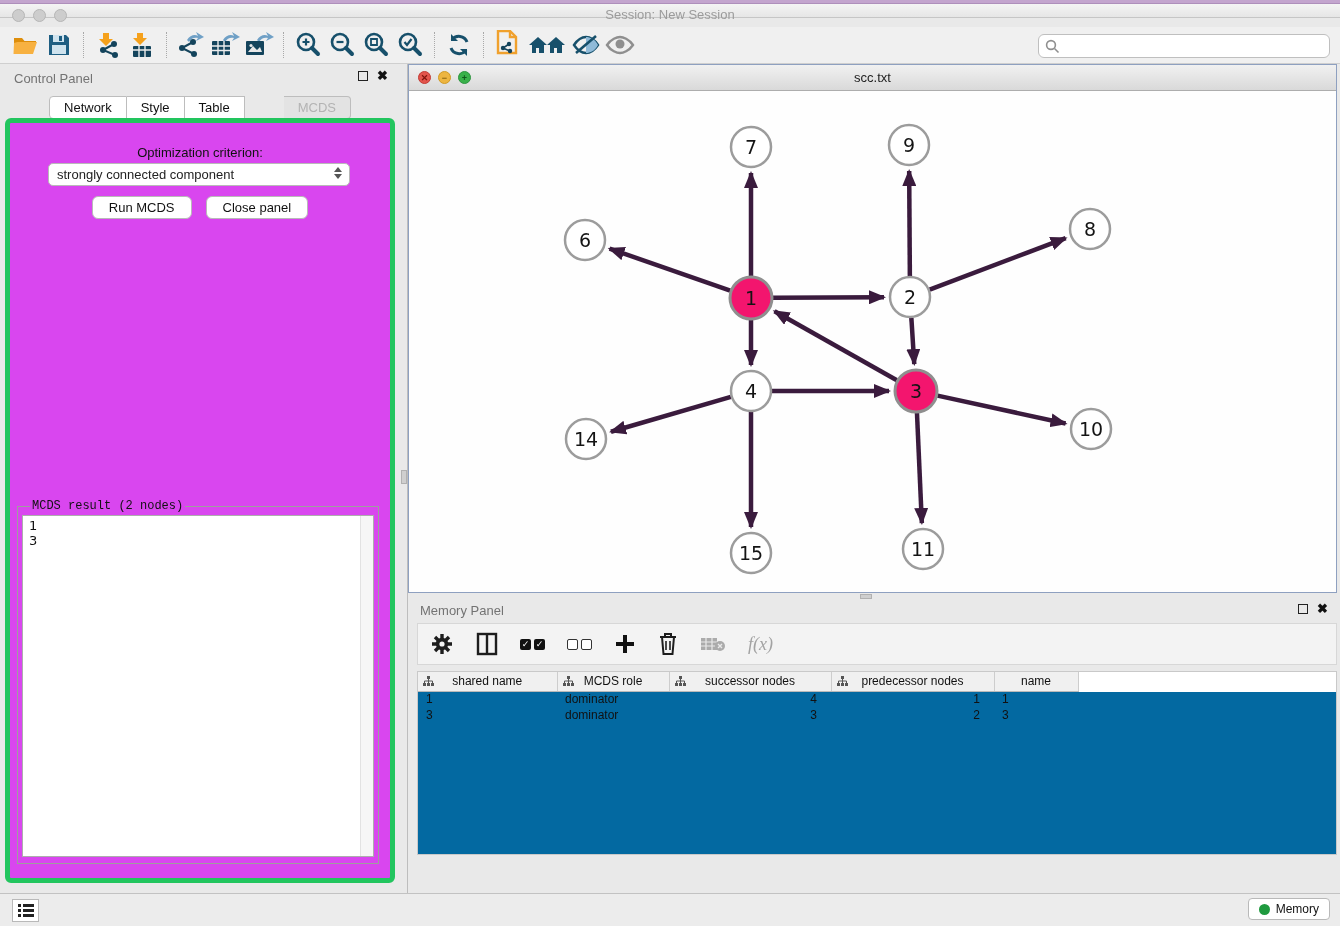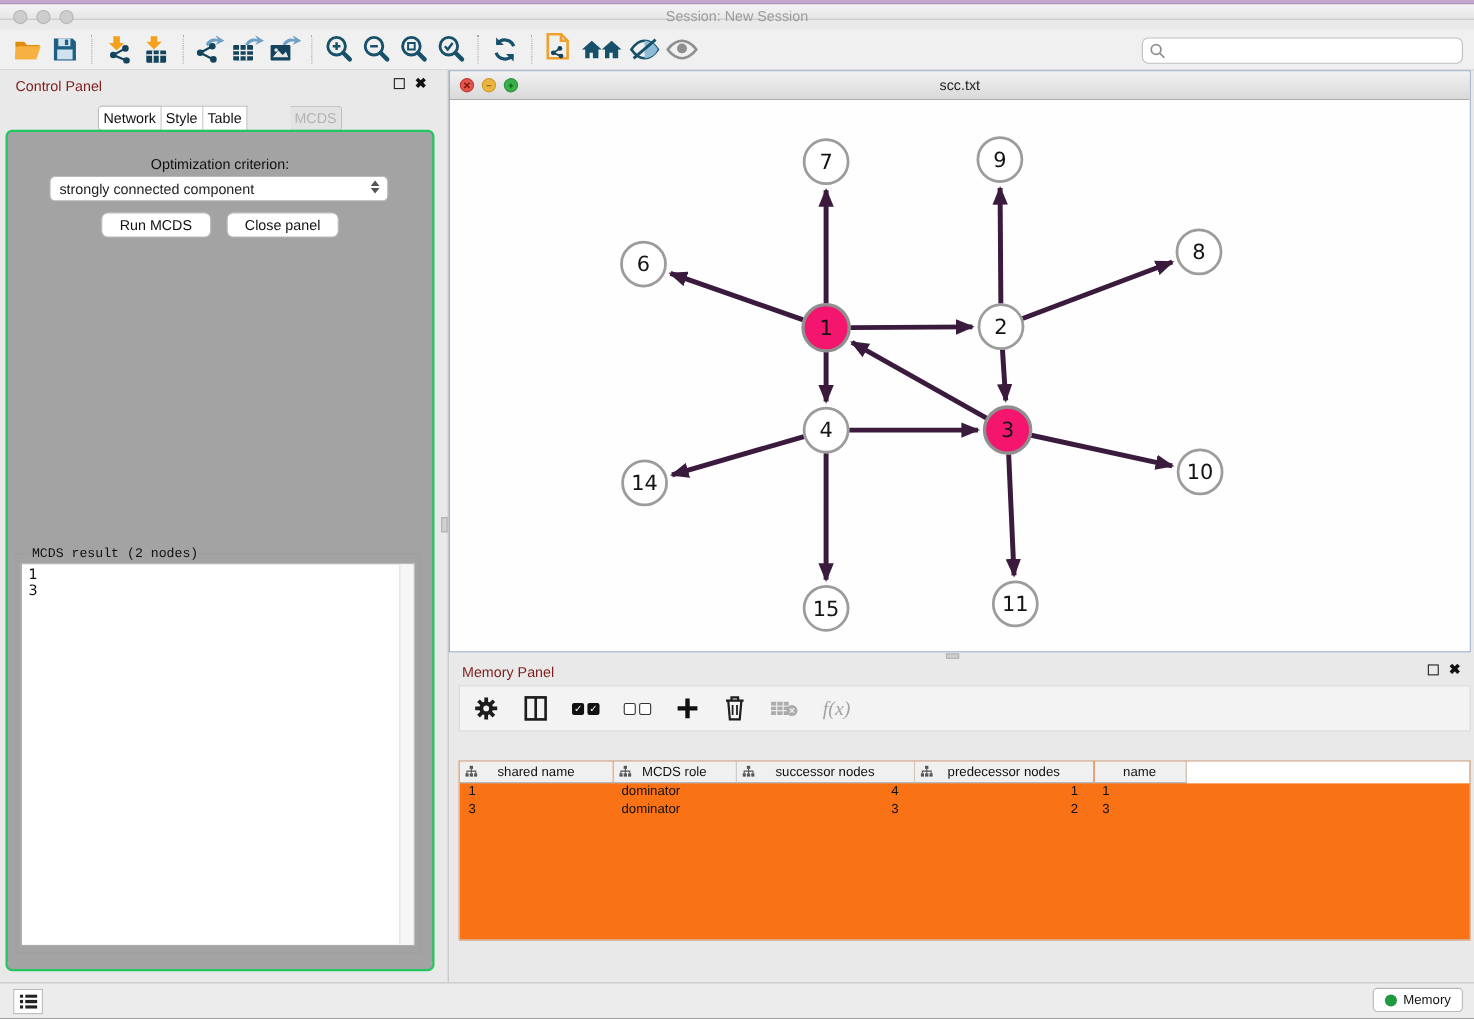--- a/index.html
+++ b/index.html
@@ -20,32 +20,32 @@
   #toolbar { position:absolute; top:27px; left:0; right:0; height:37px; background:#F0F0F0;
     border-bottom:1px solid #CFCFCF; display:flex; align-items:center; padding-left:8px; }
   .tbtn { width:34px; height:30px; display:flex; align-items:center; justify-content:center; }
   .tsep { width:1px; height:26px; margin:0 7px; border-left:1px dotted #A9A9A9; }
   #search-wrap { position:absolute; right:10px; top:7px; width:292px; height:24px; background:#fff;
     border:1px solid #BFBFBF; border-radius:6px; display:flex; align-items:center; padding:0 6px; }
   #search-wrap input { border:none; outline:none; flex:1; font-size:12px; background:transparent; margin-left:4px; }
   
   #control-panel { position:absolute; left:0; top:64px; width:400px; bottom:33px; background:#E9E9E9; }
   .panel-head { position:relative; height:28px; }
-  .panel-head .ph-title { position:absolute; left:14px; top:7px; font-size:13px; color:#7f1d1d; }
+  .panel-head .ph-title { position:absolute; left:14px; top:7px; font-size:13px; color:#737373; }
   .ph-icons { position:absolute; right:12px; top:7px; display:flex; gap:9px; align-items:center; }
   .float-box { width:10px; height:10px; border:1.5px solid #222; display:inline-block; }
   .x-icon { font-size:13px; font-weight:bold; color:#111; line-height:10px; }
   .tabrow { position:absolute; left:0; right:0; display:flex; justify-content:center; }
   #control-panel .tabrow { top:32px; }
-  .tab { font-size:13px; padding:3px 4px; background:#fff; border:1px solid #BDBDBD; border-left:none; color:#111; }
+  .tab { font-size:13px; padding:3px 14px; background:#fff; border:1px solid #BDBDBD; border-left:none; color:#111; }
   .tab:first-child { border-left:1px solid #BDBDBD; border-radius:4px 0 0 4px; }
   .tab:last-child { border-radius:0 4px 4px 0; }
   .tab.disabled-active { background:#E3E3E3; color:#B3B3B3;margin-left:39px; }
   #cp-content { position:absolute; left:5px; right:5px; top:54px; bottom:10px;
-    background:#a3a3a3; border:2px solid #22c55e; border-radius:6px; }
+    background:#d946ef; border:5px solid #22c55e; border-radius:6px; }
   #opt-label { position:absolute; left:0; right:0; top:22px; text-align:center; font-size:13px; color:#111; }
   #opt-select { position:absolute; left:38px; right:40px; top:40px; height:23px; background:#fff;
     border:1px solid #B9B9B9; border-radius:5px; font-size:13px; display:flex; align-items:center; padding:0 8px; }
   #opt-select .stepper { position:absolute; right:7px; top:3px; display:flex; flex-direction:column; gap:2px; }
   .arr-up { width:0; height:0; border-left:4px solid transparent; border-right:4px solid transparent; border-bottom:5px solid #555; }
   .arr-dn { width:0; height:0; border-left:4px solid transparent; border-right:4px solid transparent; border-top:5px solid #555; }
   #cp-buttons { position:absolute; left:0; right:0; top:73px; display:flex; justify-content:center; gap:14px; }
   .btn { background:#fff; border:1px solid #B9B9B9; border-radius:6px; font-size:13px; padding:3px 16px; color:#111; }
   #mcds-fieldset { position:absolute; left:7px; right:11px; top:376px; bottom:14px;
     border:1px solid #9E9E9E; background:transparent; }
@@ -67,21 +67,21 @@
   .tl2 { width:13px; height:13px; border-radius:50%; font-size:9px; font-weight:bold; display:flex; align-items:center; justify-content:center; }
   #net-canvas { position:absolute; left:0; top:26px; right:0; bottom:0; background:#FEFEFE; }
   
   #table-panel { position:absolute; left:408px; top:601px; right:0; bottom:33px; background:#E9E9E9; }
   #tp-toolbar { position:absolute; left:9px; right:3px; top:22px; height:42px; background:#F3F3F3;
     border:1px solid #D7D7D7; display:flex; align-items:center; padding-left:12px; gap:22px; }
   .tp-ic { display:flex; align-items:center; justify-content:center; height:26px; }
   .chk { width:11px; height:11px; border-radius:2px; background:#111; color:#fff; font-size:9px; line-height:11px; text-align:center; display:inline-block; }
   .unchk { width:11px; height:11px; border-radius:2px; background:#fff; border:1.5px solid #333; display:inline-block; }
   .fx { font-family:"Liberation Serif",serif; font-style:italic; font-size:18px; color:#A3A3A3; }
-  #tp-table-wrap { position:absolute; left:9px; right:3px; top:70px; bottom:38px; background:#f97316; border:1px solid #C9C9C9; overflow:hidden;margin-top:20px; }
+  #tp-table-wrap { position:absolute; left:9px; right:3px; top:70px; bottom:38px; background:#0369a1; border:1px solid #C9C9C9; overflow:hidden; }
   table { border-collapse:collapse; table-layout:fixed; width:100%; }
   col.c0{width:139px} col.c1{width:112px} col.c2{width:162px} col.c3{width:163px} col.c4{width:84px} col.c5{width:auto}
   th { position:relative; height:19px; background:#F0F0F0; border-right:1px solid #CDCDCD; border-bottom:1px solid #B9B9B9;
        font-size:12px; font-weight:normal; color:#111; text-align:center; }
   th.no-border-right { border-right:none; }
   th .hicon { position:absolute; left:5px; top:4px; }
   td { height:16px; font-size:12px; color:#111; padding:0 8px; white-space:nowrap; overflow:hidden; }
   td:nth-child(3), td:nth-child(4) { text-align:right; padding-right:14px; }
   #tp-tabs { position:absolute; left:0; right:0; bottom:8px; display:flex; justify-content:center; }
   #tp-tabs .tab { font-weight:500; }

